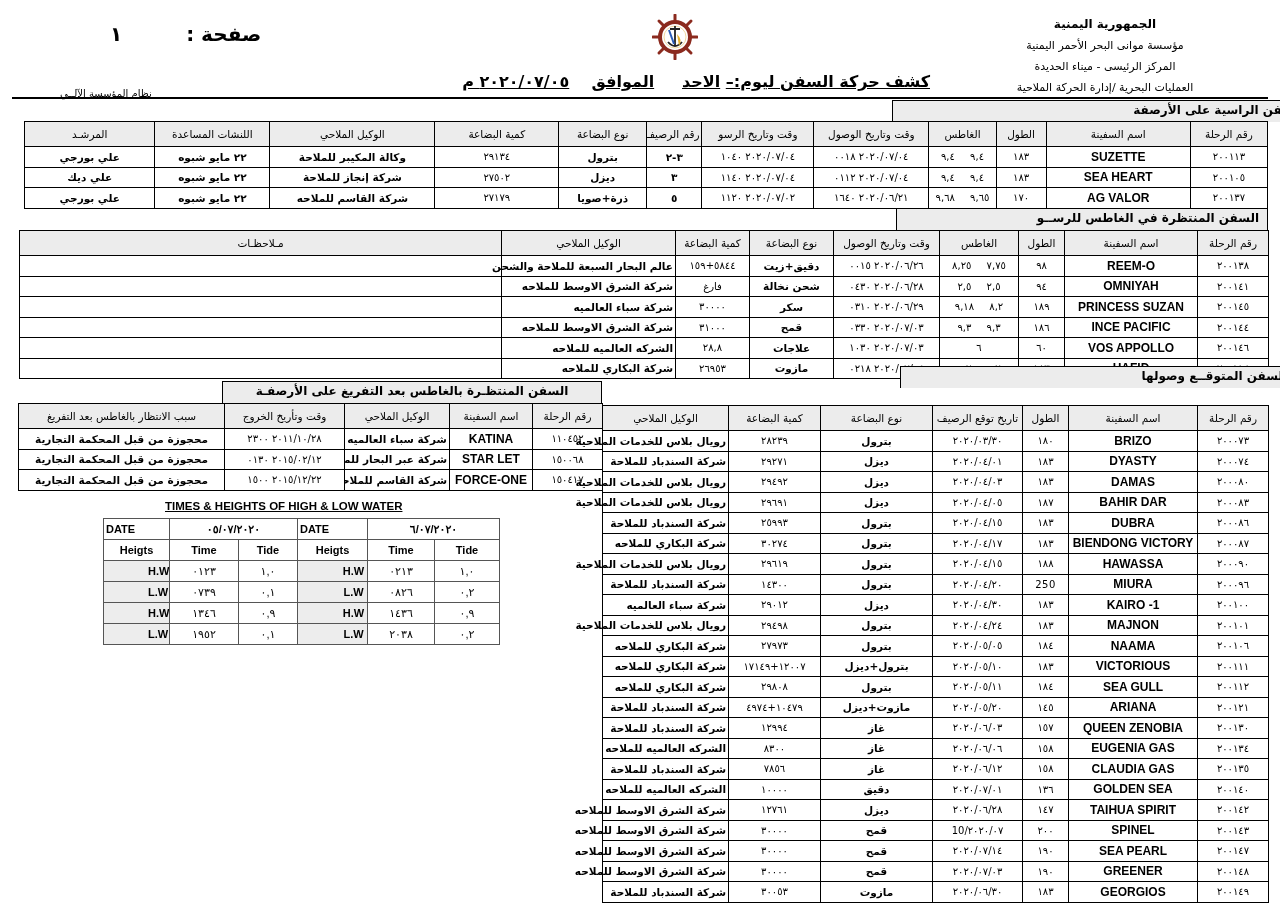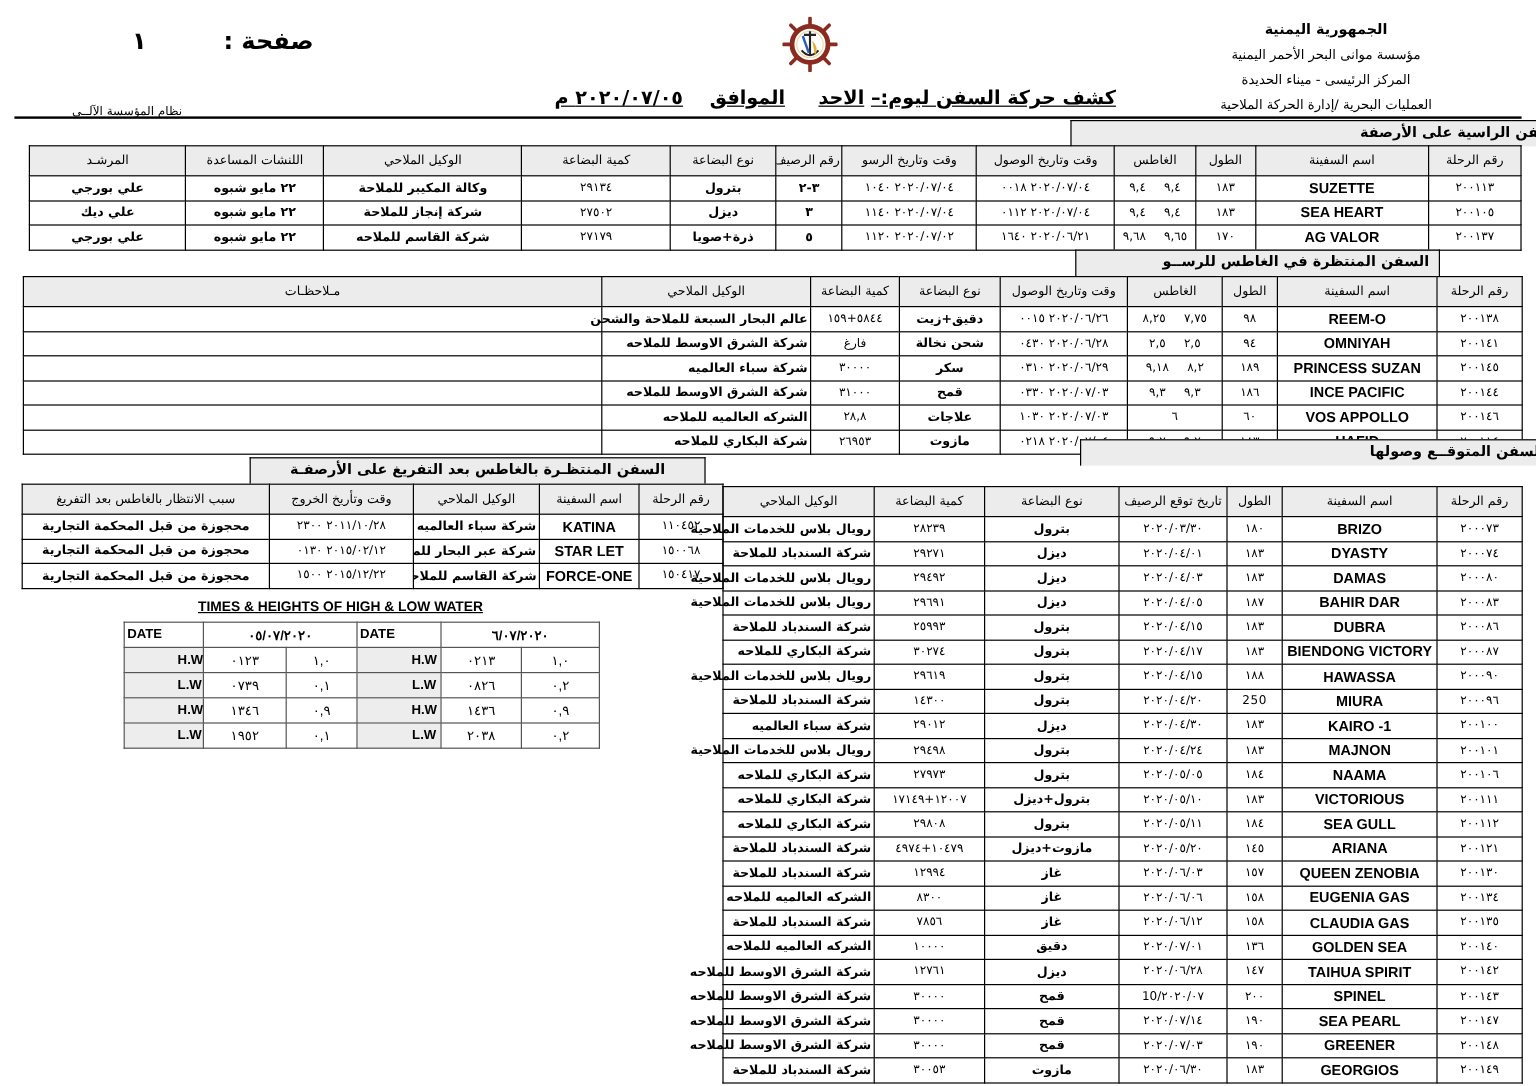--- a/index.html
+++ b/index.html
@@ -148,21 +148,21 @@
         <td class="b">٥</td>
         <td class="b">ذرة+صويا</td>
         <td class="num">٢٧١٧٩</td>
         <td class="b">شركة القاسم للملاحه</td>
         <td class="b">٢٢ مايو شبوه</td>
         <td class="b">علي بورجي</td>
       </tr>
     </tbody>
 </table>
 
-<div class="sec-title" style="left:896px; top:208px; width:304px;text-align:right;">السفن المنتظرة في الغاطس للرســو</div>
+<div class="sec-title" style="left:896px; top:208px; width:372px;text-align:right;">السفن المنتظرة في الغاطس للرســو</div>
 <table id="t-anchor" style="left:19px; top:230px; width:1249px;">
   <colgroup>
     <col style="width:71px">
       <col style="width:133px">
       <col style="width:46px">
       <col style="width:79px">
       <col style="width:106px">
       <col style="width:84px">
       <col style="width:74px">
       <col style="width:174px">
@@ -244,21 +244,21 @@
         <td class="num" style="word-spacing: 12px;"><span>٩,٢</span> <span>٩,٢</span></td>
         <td class="num">٢٠٢٠/٠٧/٠٤ ٠٢١٨</td>
         <td class="b">مازوت</td>
         <td class="num">٢٦٩٥٣</td>
         <td class="b ovr">شركة البكاري للملاحه</td>
         <td></td>
       </tr>
     </tbody>
 </table>
 
-<div class="sec-title" style="left:208px; top:381px; width:380px; text-align:center;">السفن المنتظـرة بالغاطس بعد التفريغ على الأرصفـة</div>
+<div class="sec-title" style="left:222px; top:381px; width:380px; text-align:center;">السفن المنتظـرة بالغاطس بعد التفريغ على الأرصفـة</div>
 <table id="t-post" style="left:18px; top:403px; width:584px;">
   <colgroup>
     <col style="width:70px">
       <col style="width:83px">
       <col style="width:105px">
       <col style="width:120px">
       <col style="width:206px">
   </colgroup>
   <thead>
       <tr>
@@ -305,20 +305,28 @@
       <col style="width:65px">
   </colgroup>
   <tbody>
       <tr class="date-row">
         <td>DATE</td>
         <td colspan="2" style="text-align: center;">٠٥/٠٧/٢٠٢٠</td>
         <td>DATE</td>
         <td colspan="2" style="text-align: center;">٦/٠٧/٢٠٢٠</td>
       </tr>
       <tr>
+        <th>Heigts</th>
+        <th>Time</th>
+        <th>Tide</th>
+        <th>Heigts</th>
+        <th>Time</th>
+        <th>Tide</th>
+      </tr>
+      <tr>
         <td class="h">H.W</td>
         <td class="num">٠١٢٣</td>
         <td class="num">١,٠</td>
         <td class="h">H.W</td>
         <td class="num">٠٢١٣</td>
         <td class="num">١,٠</td>
       </tr>
       <tr>
         <td class="h">L.W</td>
         <td class="num">٠٧٣٩</td>

